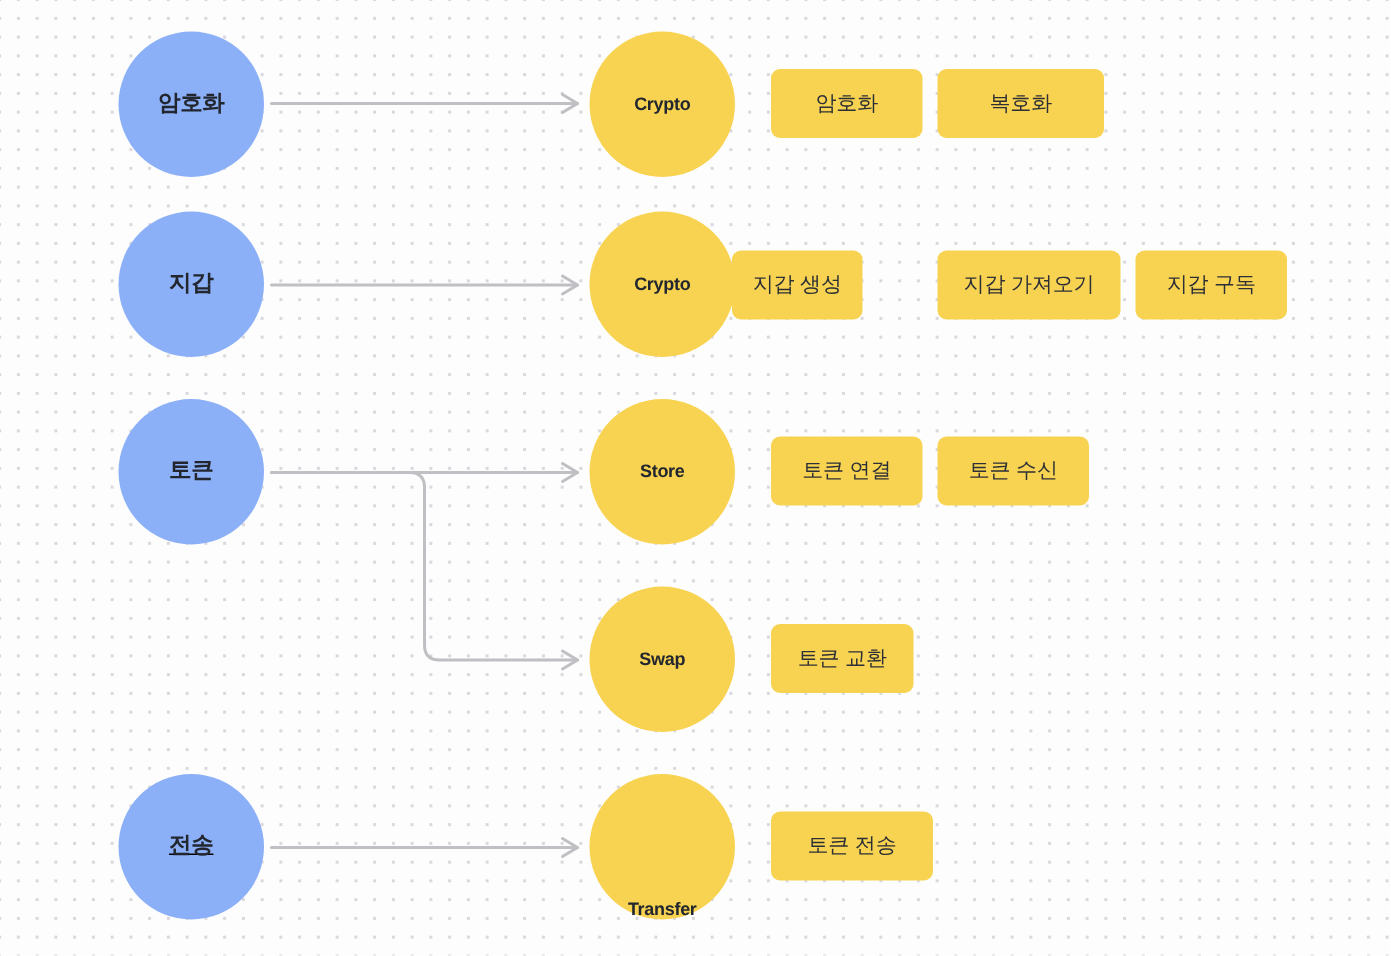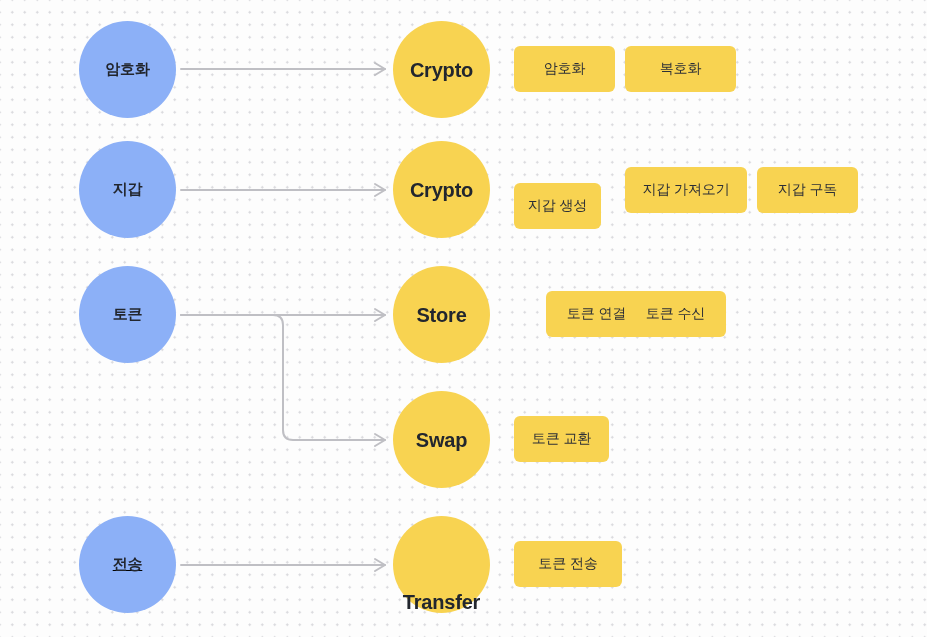--- a/index.html
+++ b/index.html
@@ -56,21 +56,21 @@
 
   .node-label {
     font-size: 15px;
     font-weight: bold;
     color: #22262e;
     letter-spacing: -0.2px;
     line-height: 1.1;
   }
 
   .node-target .node-label {
-    font-size: 20px;
+    font-size: 12px;
   }
 
   .tag {
     position: absolute;
     height: 46px;
     border-radius: 6px;
     background: #f8d351;
     display: flex;
     align-items: center;
     justify-content: center;
@@ -138,30 +138,30 @@
         <span class="node-label">Transfer</span>
       </div>
     </div>
   <div id="tag-layer">
       <div class="tag" style="left: 514px; top: 46px; width: 101px;">
         <span class="tag-label">암호화</span>
       </div>
       <div class="tag" style="left: 625px; top: 46px; width: 111px;">
         <span class="tag-label">복호화</span>
       </div>
-      <div class="tag" style="left: 514px; top: 167px; width: 87px; margin-top: 16px;">
+      <div class="tag" style="left: 488px; top: 167px; width: 87px;">
         <span class="tag-label">지갑 생성</span>
       </div>
       <div class="tag" style="left: 625px; top: 167px; width: 122px;">
         <span class="tag-label">지갑 가져오기</span>
       </div>
       <div class="tag" style="left: 757px; top: 167px; width: 101px;">
         <span class="tag-label">지갑 구독</span>
       </div>
-      <div class="tag" style="left: 514px; top: 291px; width: 101px; margin-left: 32px;">
+      <div class="tag" style="left: 514px; top: 291px; width: 101px;">
         <span class="tag-label">토큰 연결</span>
       </div>
       <div class="tag" style="left: 625px; top: 291px; width: 101px;">
         <span class="tag-label">토큰 수신</span>
       </div>
       <div class="tag" style="left: 514px; top: 416px; width: 95px;">
         <span class="tag-label">토큰 교환</span>
       </div>
       <div class="tag" style="left: 514px; top: 541px; width: 108px;">
         <span class="tag-label">토큰 전송</span>

